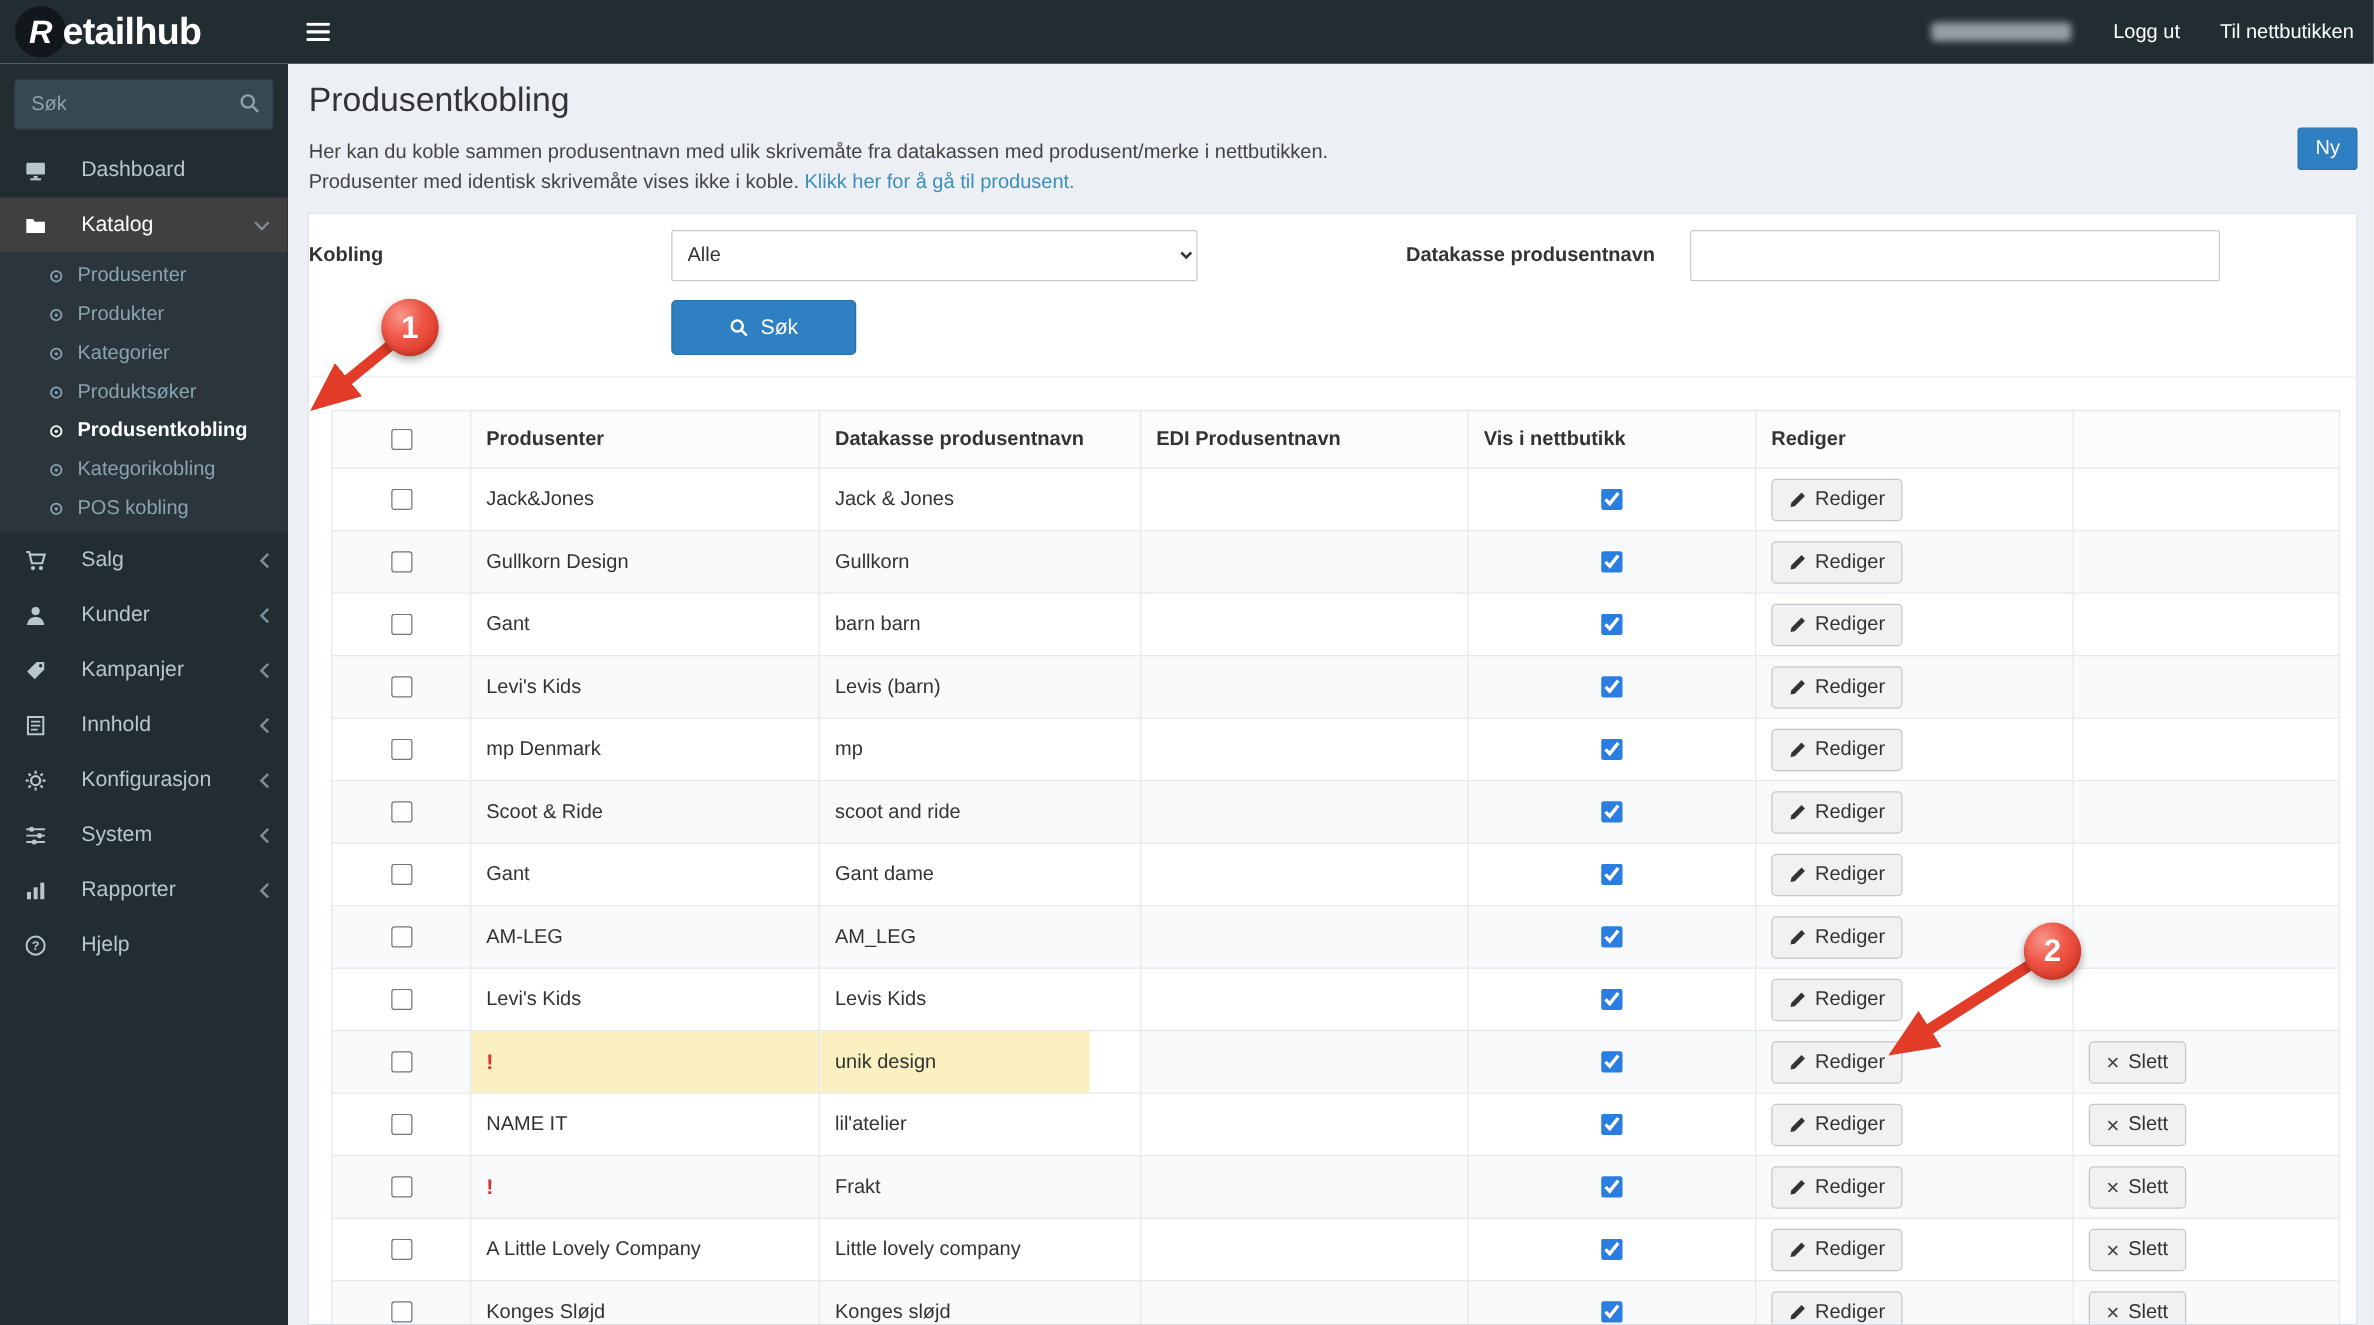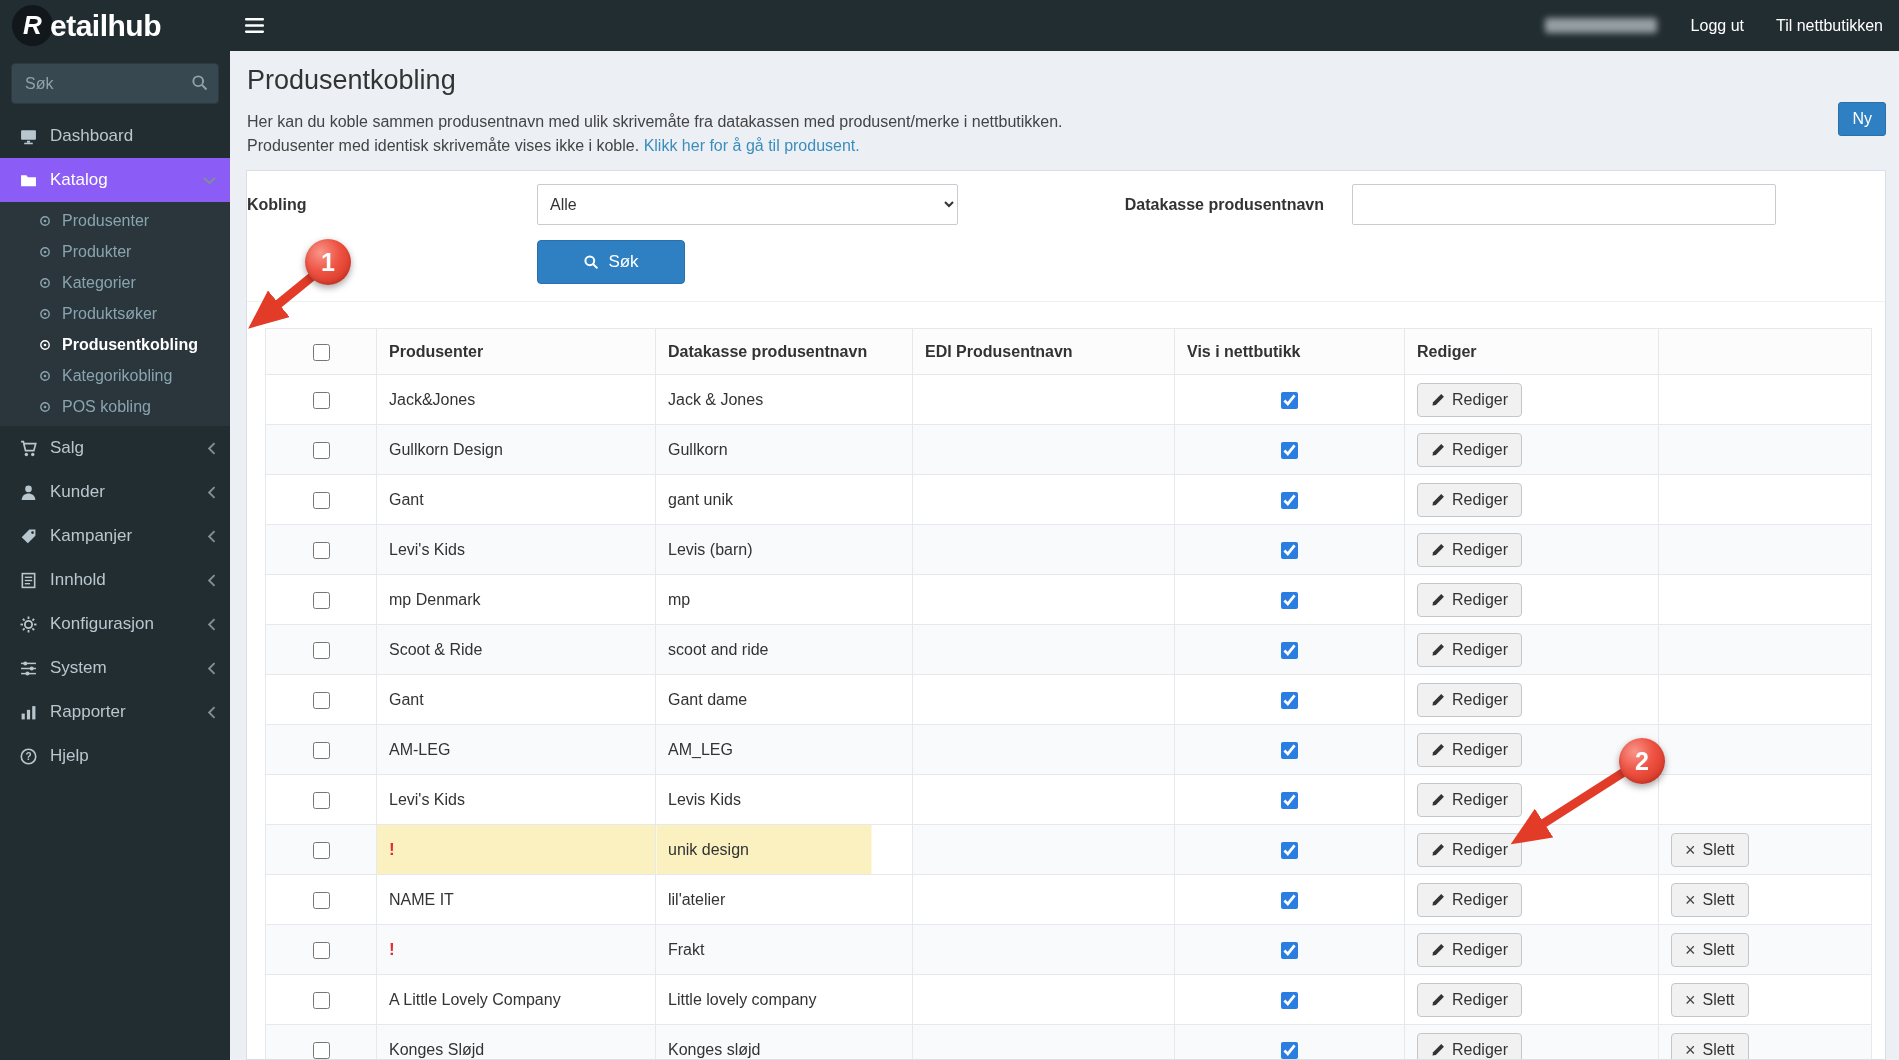--- a/index.html
+++ b/index.html
@@ -22,23 +22,23 @@
   
   .sidebar{position:fixed;top:51px;left:0;bottom:0;width:230px;background:#222d32;z-index:30}
   .sidebar-search{margin:12px 11px 10px;position:relative}
   .sidebar-search input{width:100%;height:41px;background:#374850;border:1px solid #2c3940;border-radius:4px;color:#d7dde0;
     padding:0 38px 0 13px;font-size:16px;font-family:inherit;outline:none}
   .sidebar-search input::placeholder{color:#93a1a8}
   .sidebar-search .sicon{position:absolute;right:11px;top:11px;color:#93a1a8}
   .menu{list-style:none}
   .menu-item{display:flex;align-items:center;height:44px;padding:0 14px 0 17px;color:#b8c7ce;font-size:17px}
   .menu-item .icon{width:23px;display:flex;justify-content:center;flex:0 0 23px}
-  .mi-label{margin-left:10px}
+  .mi-label{margin-left:25px}
   .menu-item .chev{margin-left:auto;color:#7e8f97;display:flex}
-  .menu-item.open{background:#8b5cf6;color:#fff}
+  .menu-item.open{background:#404040;color:#fff}
   .submenu{list-style:none;background:#2a363c;padding:3px 0 4px}
   .submenu-item{display:flex;align-items:center;height:31px;padding:0 10px 0 28px;color:#8aa4af;font-size:16px}
   .submenu-item .icon{display:flex;width:16px;flex:0 0 16px;justify-content:center}
   .submenu-item span{margin-left:9px}
   .submenu-item.active{color:#fff;font-weight:bold}
 
   
   .main{position:absolute;left:230px;top:51px;right:0;bottom:0;padding:0 13px 0 16px;display:flex;flex-direction:column}
   h1{font-size:27px;font-weight:400;color:#333;margin:14px 0 14px 1px}
   .desc{font-size:16px;color:#444;line-height:24px;margin-left:1px}
@@ -439,21 +439,21 @@
                     <path d="M11.7 1.2l3.1 3.1-9.3 9.3-3.9.8.8-3.9z"></path>
                   </svg>
                 </span>
                 <span data-interactable="false">Rediger</span>
               </button></td>
             <td data-interactable="false"></td>
           </tr>
           <tr data-interactable="false">
             <td class="c-check" data-interactable="false"><input type="checkbox" data-interactable="true" style=""></td>
             <td class="" data-interactable="false">Gant</td>
-            <td class="" data-interactable="false">gant unik</td>
+            <td class="" data-interactable="false">barn barn</td>
             <td data-interactable="false"></td>
             <td class="c-vis" data-interactable="false"><input type="checkbox" checked="" data-interactable="true" style=""></td>
             <td data-interactable="false"><button class="btn-default" data-interactable="true">
                 <span data-interactable="false" style="display:flex">
                   <svg viewBox="0 0 16 16" width="14" height="14" fill="currentColor">
                     <path d="M11.7 1.2l3.1 3.1-9.3 9.3-3.9.8.8-3.9z"></path>
                   </svg>
                 </span>
                 <span data-interactable="false">Rediger</span>
               </button></td>

